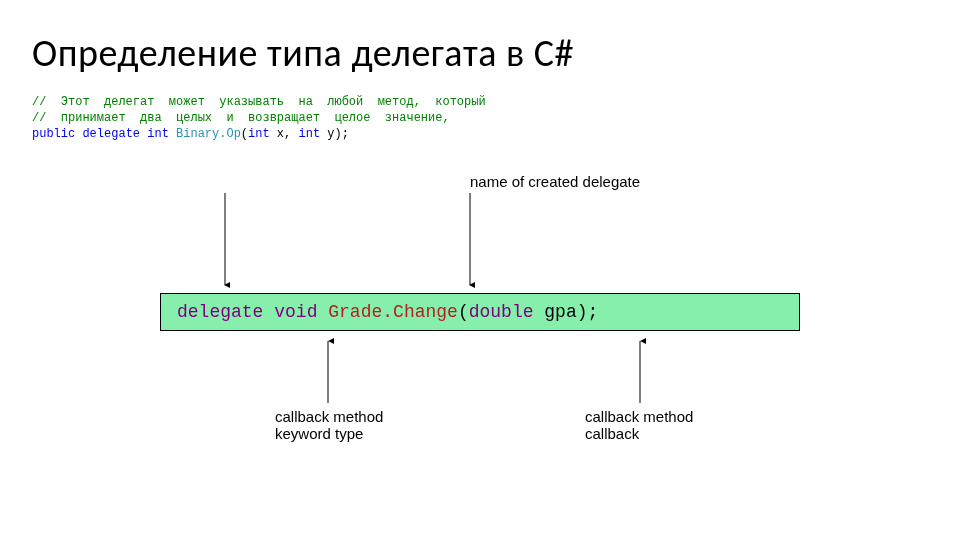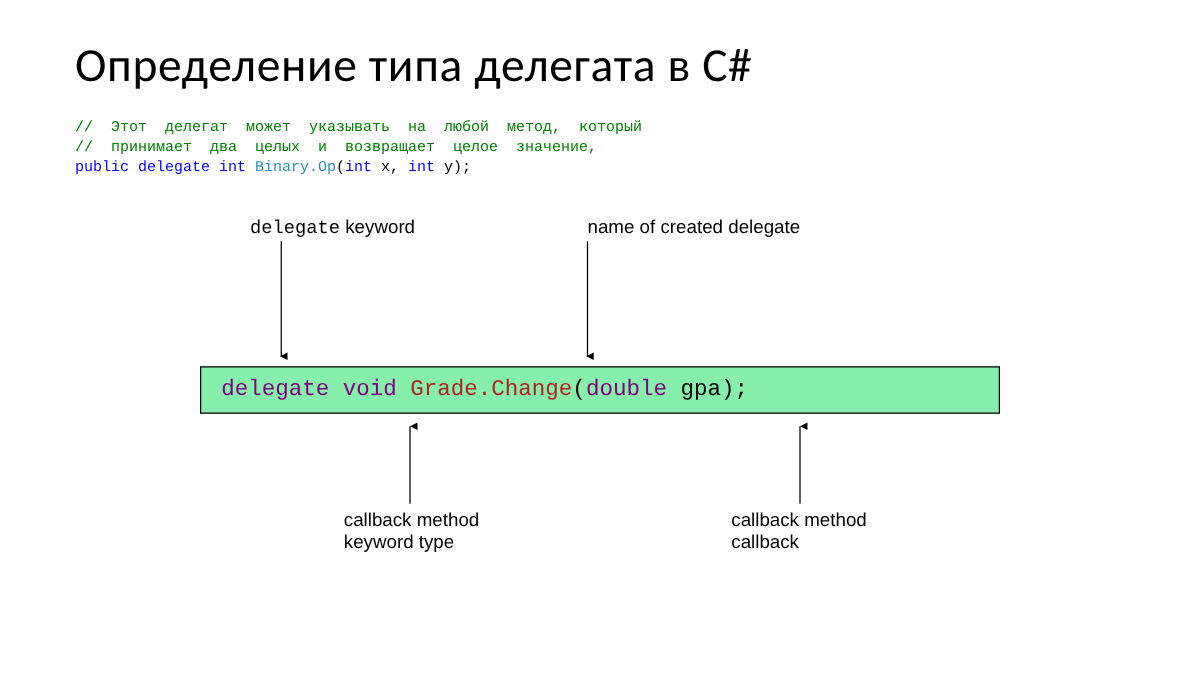--- a/index.html
+++ b/index.html
@@ -1,16 +1,16 @@
 <!DOCTYPE html>
 <html><head>
 <meta charset="utf-8">
 <style>
   html,body{margin:0;padding:0;background:#fff;font-family:"Segoe UI",Calibri,Arial,sans-serif;color:#000}
-  .slide{width:960px;height:540px;position:relative;box-sizing:border-box;padding:20px 60px}
+  .slide{width:960px;height:540px;position:relative;box-sizing:border-box;padding:20px 32px}
   h1{font-size:38px;font-weight:400;margin:10px 0 18px 0;letter-spacing:.5px}
   .code{font-family:Consolas,"Courier New",monospace;font-size:12px;line-height:1.35;white-space:pre}
   .c-comment{color:#008000}
   .c-kw{color:#0000ff}
   .c-type{color:#2b91af}
   .diagram{position:relative;width:640px;height:300px;margin:30px auto 0;font-family:Arial,sans-serif;font-size:15px}
   .lbl{position:absolute;white-space:nowrap}
   .kw-mono{font-family:Consolas,"Courier New",monospace}
   svg.arrow{position:absolute;overflow:visible}
   .decl-box{position:absolute;top:120px;left:0;right:0;border:1px solid #000;background:#86efac;padding:8px 16px;font-family:Consolas,"Courier New",monospace;font-size:18px}
@@ -21,23 +21,20 @@
 <body>
 
 <div class="slide">
   <h1>Определение типа делегата в С#</h1>
 
   <div class="code"><span class="c-comment">//  Этот  делегат  может  указывать  на  любой  метод,  который</span>
 <span class="c-comment">//  принимает  два  целых  и  возвращает  целое  значение,</span>
 <span class="c-kw">public</span> <span class="c-kw">delegate</span> <span class="c-kw">int</span> <span class="c-type">Binary.Op</span><span>(</span><span class="c-kw">int</span><span> x, </span><span class="c-kw">int</span><span> y);</span></div>
 
   <div class="diagram">
-    <div class="lbl" style="top:0;left:40px">
-      <span class="kw-mono">delegate</span><span> keyword</span>
-    </div>
     <div class="lbl" style="top:0;left:310px">name of created delegate</div>
 
     <svg class="arrow" style="top:20px;left:55px" width="20" height="100">
       <defs>
           <marker id="ah1" markerWidth="8" markerHeight="8" refX="4" refY="6" orient="auto">
             <path d="M1,1 L7,1 L4,7 z" fill="#000"></path>
           </marker>
         </defs>
       <line x1="10" y1="0" x2="10" y2="92" stroke="#000" stroke-width="1" marker-end="url(#ah1)"></line>
     </svg>

